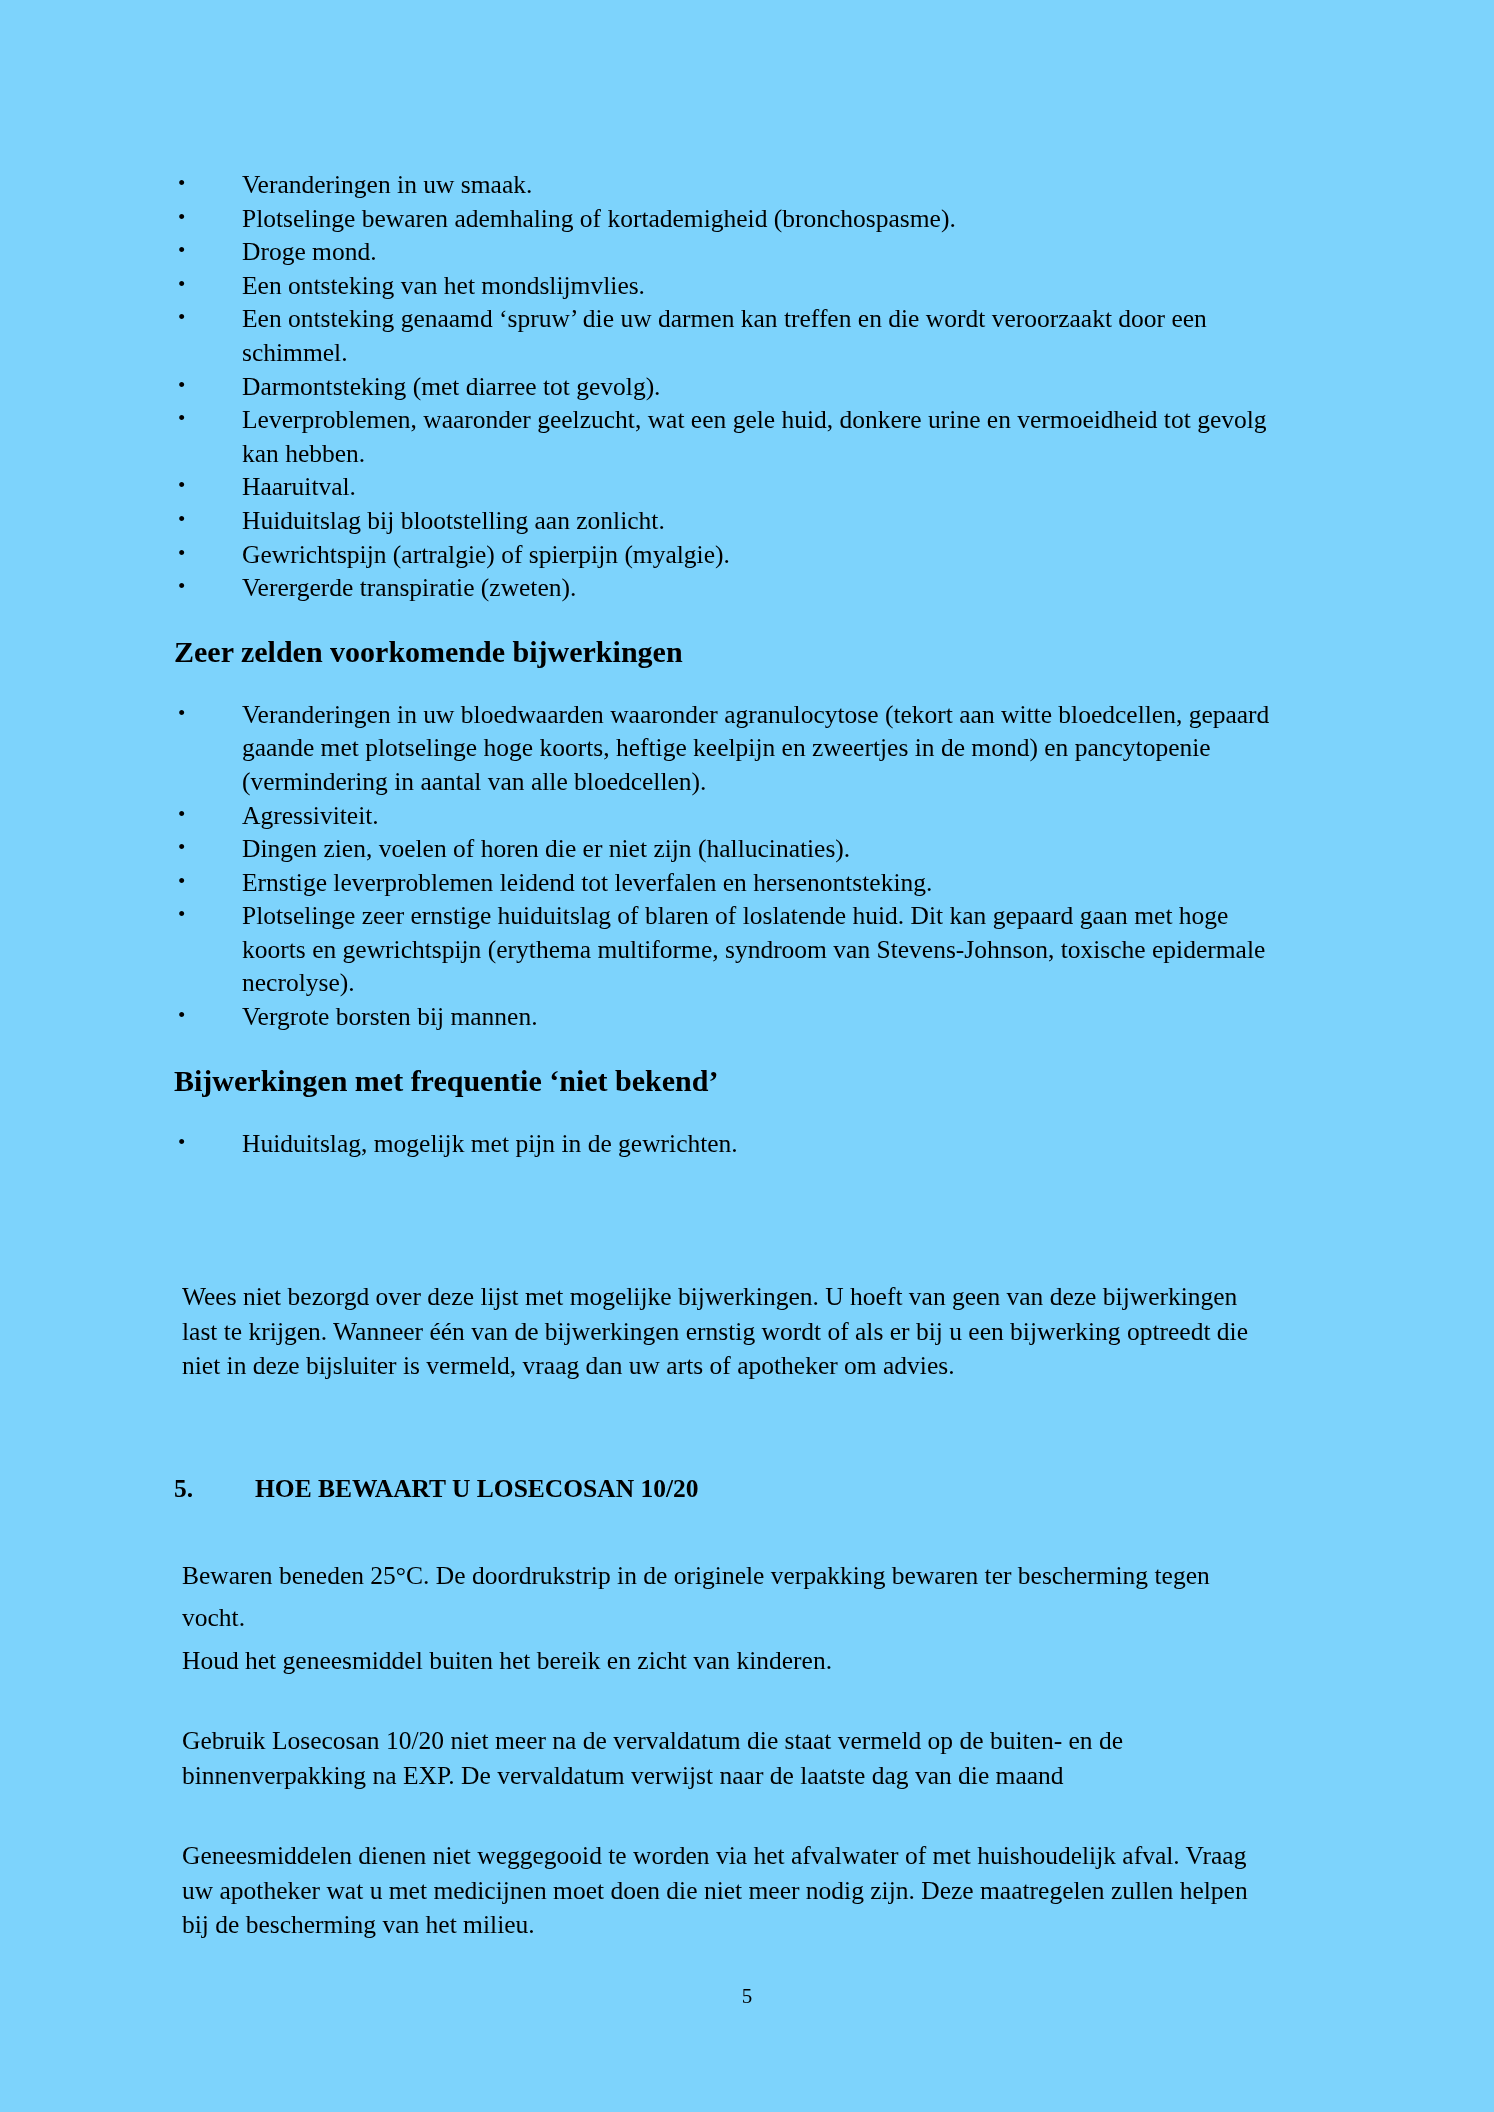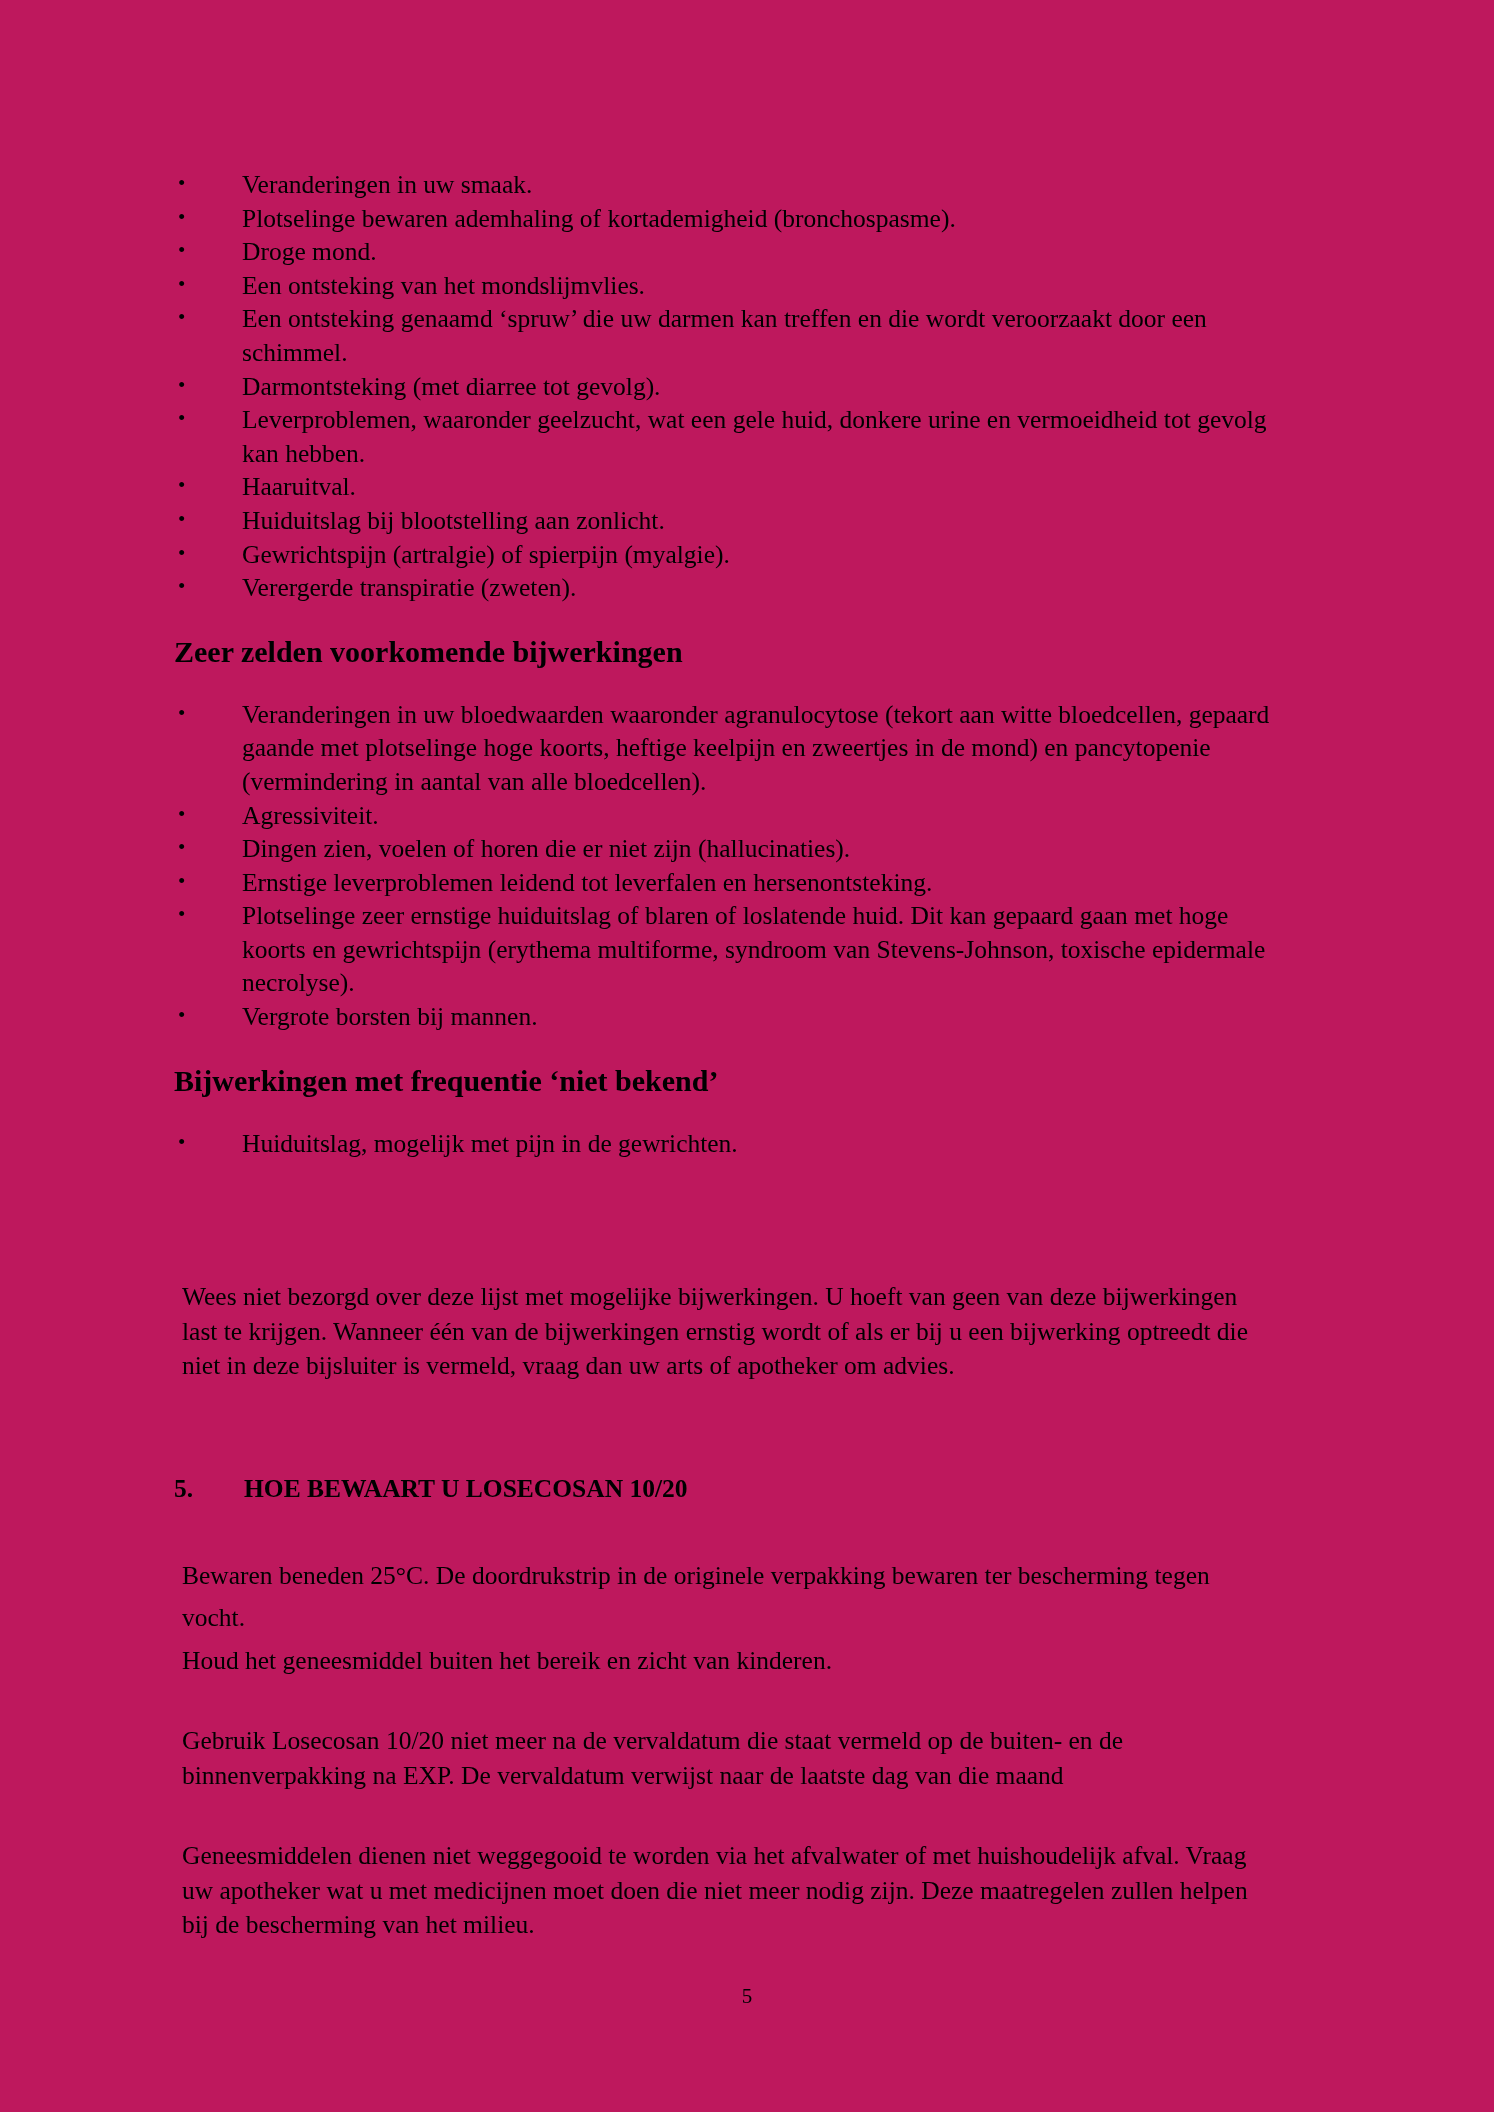--- a/index.html
+++ b/index.html
@@ -4,21 +4,21 @@
 <style>
   html, body {
     margin: 0;
     padding: 0;
     background: #ffffff;
   }
   .page {
     position: relative;
     width: 1494px;
     height: 2112px;
-    background: #be185d;
+    background: #7dd3fc;
     margin: 0 auto;
     overflow: hidden;
     font-family: "Liberation Serif", "DejaVu Serif", serif;
     color: #000000;
   }
   .content {
     position: absolute;
     left: 174px;
     top: 168px;
     width: 1106px;
@@ -74,20 +74,21 @@
     line-height: 33px;
     margin: 0;
     display: flex;
   }
   .section-heading .num {
     width: 70px;
     flex: 0 0 70px;
   }
   .section-heading .title {
     flex: 1 1 auto;
+    margin-left: 11px;
   }
 
   
   .footer {
     position: absolute;
     left: 0;
     right: 0;
     top: 1984px;
     text-align: center;
     font-size: 21px;

